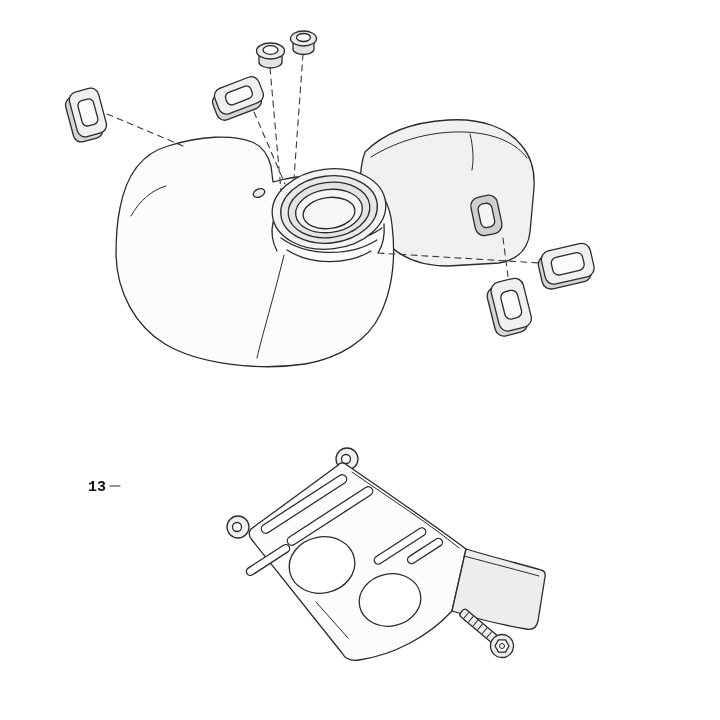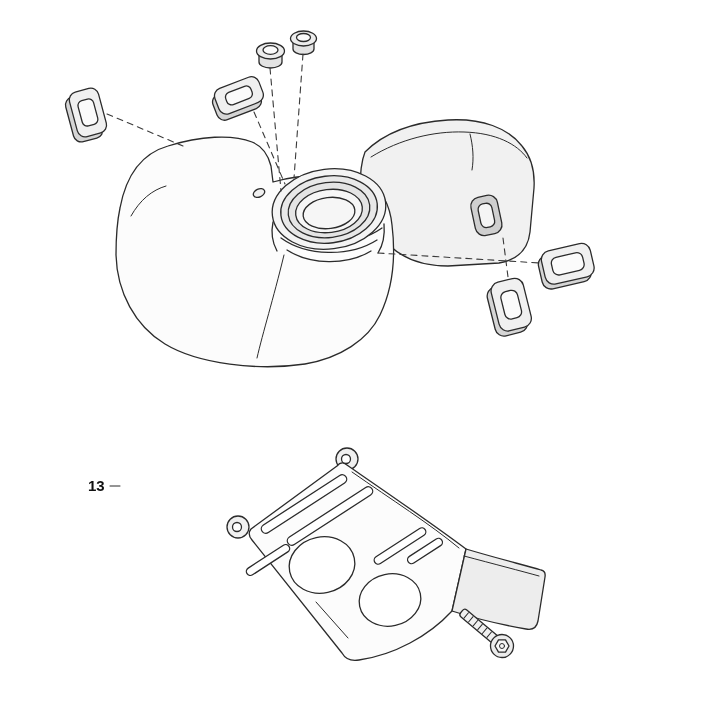--- a/index.html
+++ b/index.html
@@ -1,17 +1,17 @@
 <!DOCTYPE html>
 <html><head>
 <meta charset="utf-8">
 <style>
   html,body{margin:0;padding:0;background:#ffffff;}
   .stage{position:relative;width:720px;height:720px;background:#ffffff;overflow:hidden;
-         font-family:Liberation Sans, sans-serif;}
+         font-family:Liberation Mono, monospace;}
   svg{display:block;}
   .ln{fill:none;stroke:#2b2b2b;stroke-width:1.3;stroke-linecap:round;stroke-linejoin:round;}
   .sh{stroke:#2b2b2b;stroke-width:1.3;stroke-linejoin:round;}
   .dash{fill:none;stroke:#3a3a3a;stroke-width:1.1;stroke-dasharray:6 5;stroke-linecap:round;}
   .thin{fill:none;stroke:#2b2b2b;stroke-width:1;stroke-linecap:round;}
   .callout{font-size:15px;font-weight:700;fill:#111111;}
 </style>
 </head>
 <body>
 

